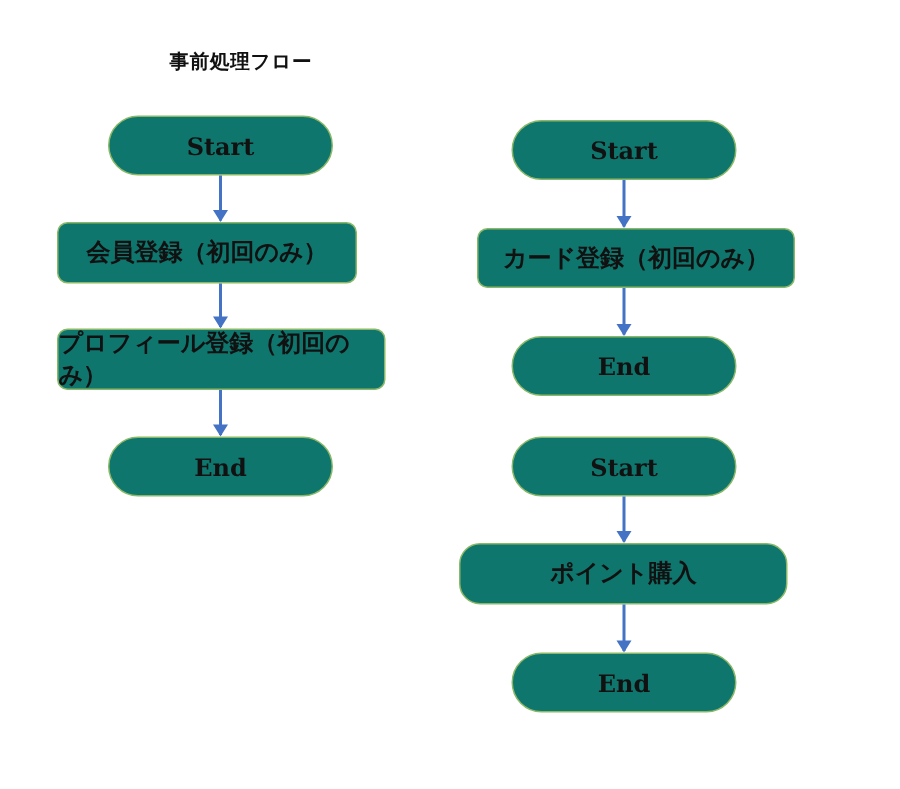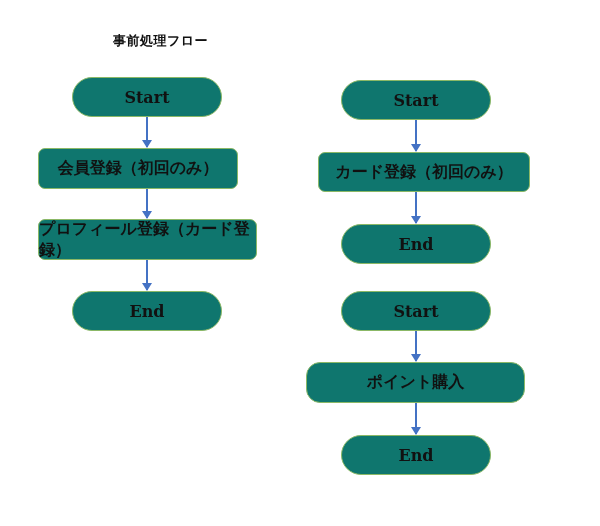--- a/index.html
+++ b/index.html
@@ -17,21 +17,21 @@
 </head>
 <body>
 
 <div class="title">事前処理フロー</div>
 
 <div>
   <div class="shape term" style="left:72px;top:77px;width:150px;height:40px;">Start</div>
   <div class="arrow" style="left:146px;top:117px;height:30px;"></div>
   <div class="shape proc" style="left:38px;top:148px;width:200px;height:41px;">会員登録（初回のみ）</div>
   <div class="arrow" style="left:146px;top:189px;height:29px;"></div>
-  <div class="shape proc" style="left:38px;top:219px;width:219px;height:41px;">プロフィール登録（カード登録）</div>
+  <div class="shape proc" style="left:38px;top:219px;width:219px;height:41px;">プロフィール登録（初回のみ）</div>
   <div class="arrow" style="left:146px;top:260px;height:30px;"></div>
   <div class="shape term" style="left:72px;top:291px;width:150px;height:40px;">End</div>
 </div>
 
 <div>
   <div class="shape term" style="left:341px;top:80px;width:150px;height:40px;">Start</div>
   <div class="arrow" style="left:415px;top:120px;height:31px;"></div>
   <div class="shape proc" style="left:306px;top:152px;width:212px;height:40px;margin-left:12px;">カード登録（初回のみ）</div>
   <div class="arrow" style="left:415px;top:192px;height:31px;"></div>
   <div class="shape term" style="left:341px;top:224px;width:150px;height:40px;">End</div>

